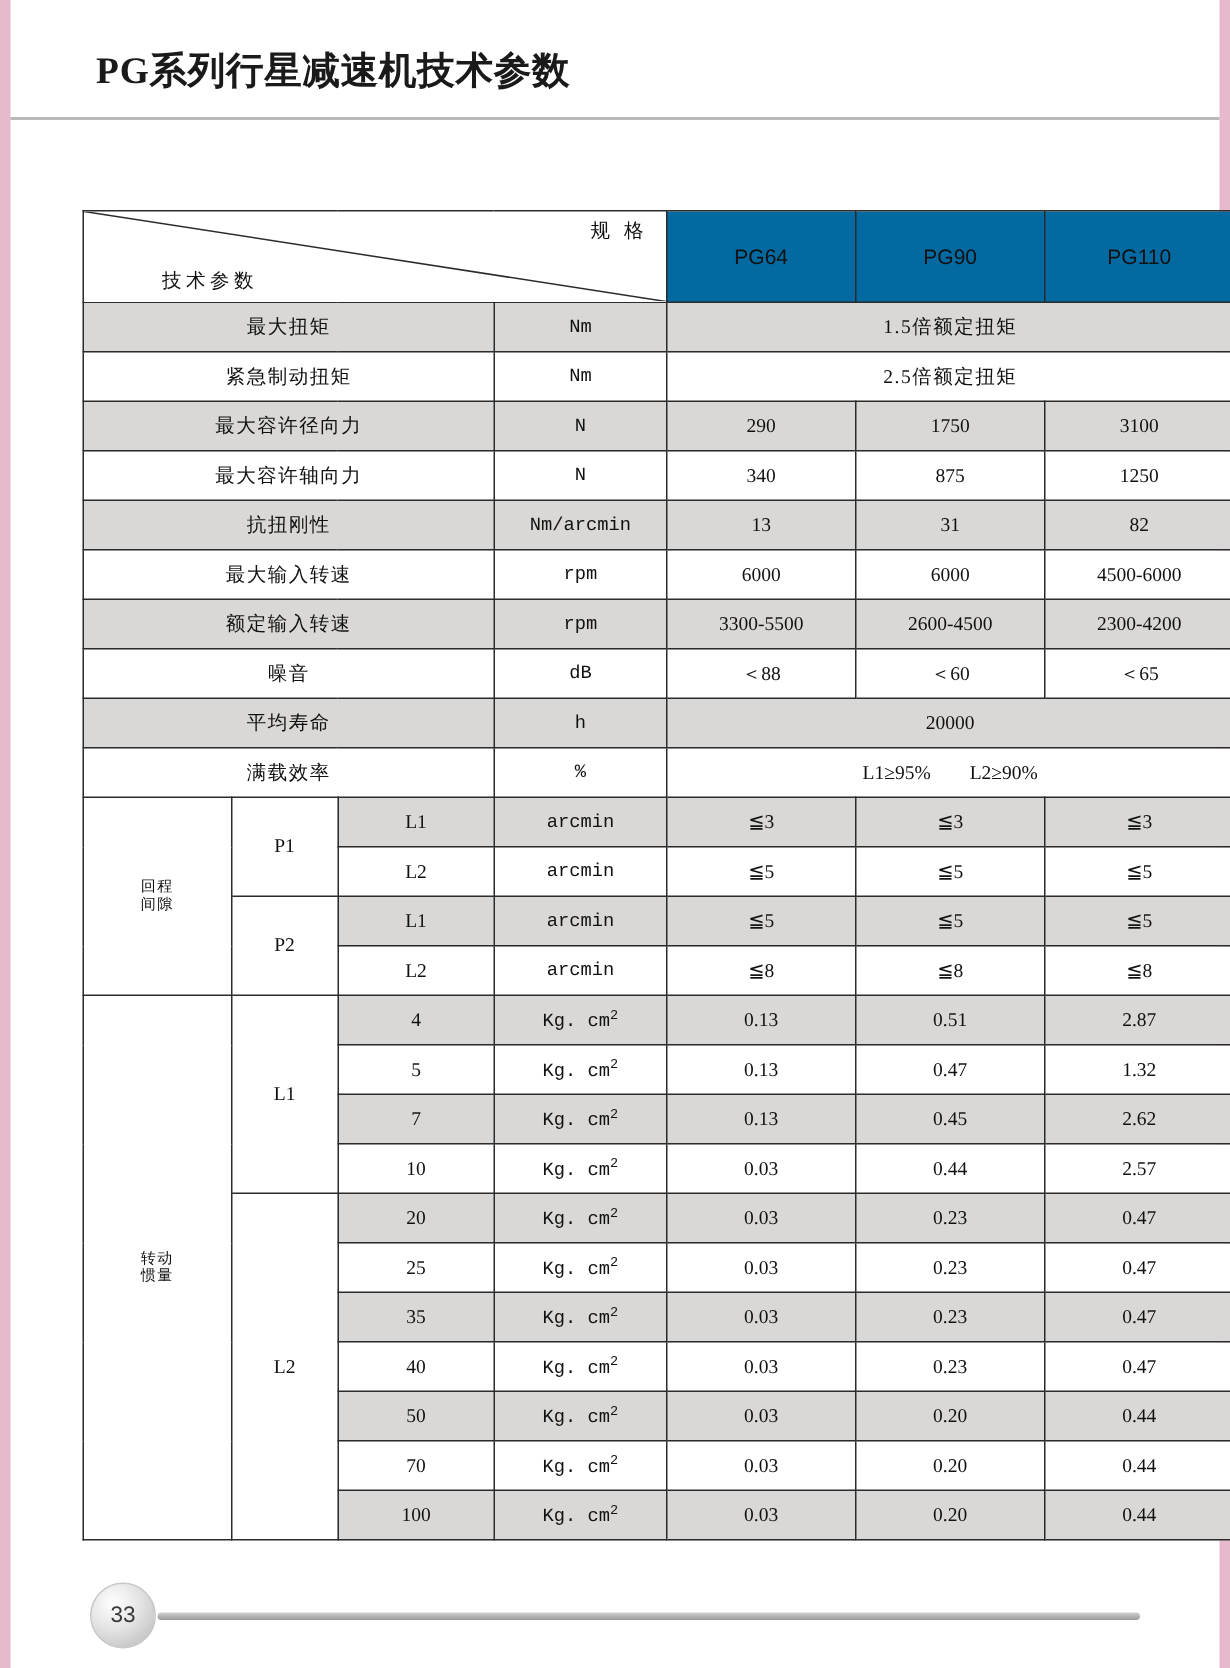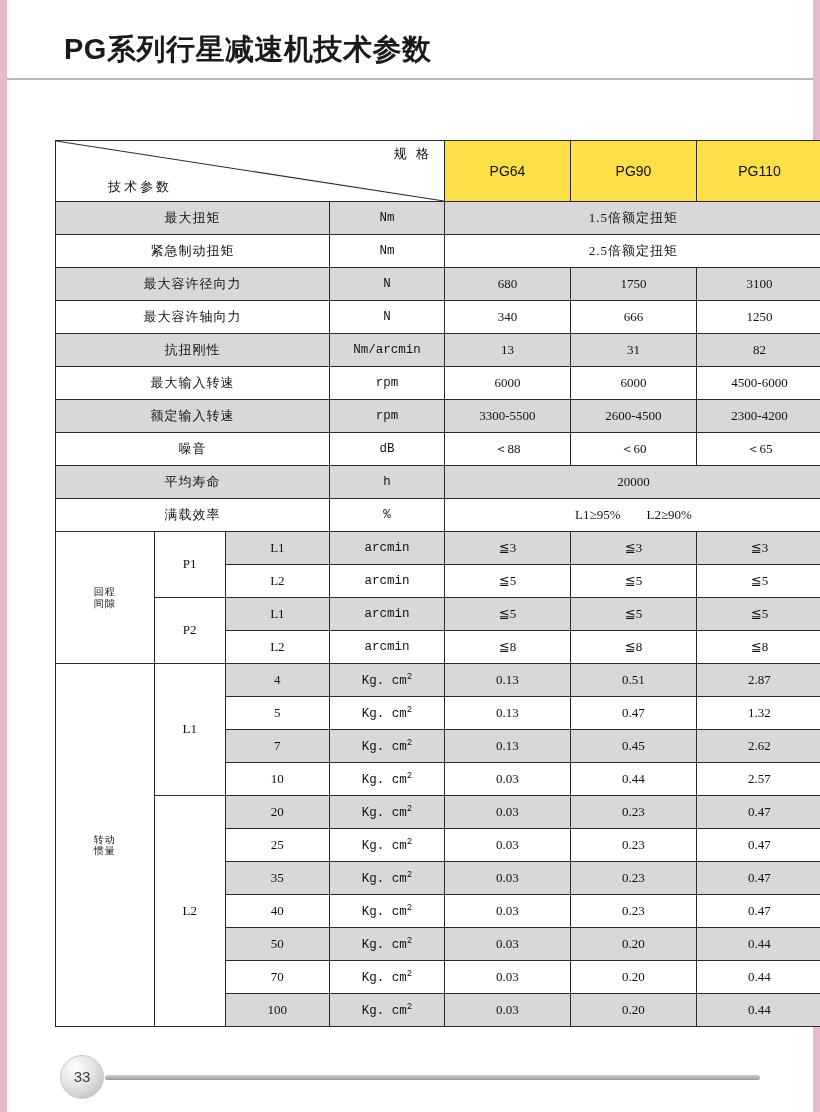--- a/index.html
+++ b/index.html
@@ -33,23 +33,23 @@
     position: absolute;
     right: 0; top: 0;
     width: 7px;
     height: 1112px;
     background: #e7b9cd;
   }
   .header {
     position: absolute;
     left: 64px;
     top: 30px;
-    font-family: Liberation Sans, sans-serif;
+    font-family: Liberation Serif, serif;
     font-weight: bold;
-    font-size: 29px;
+    font-size: 25px;
     color: #1a1a1a;
     letter-spacing: 0.5px;
   }
   .header-rule {
     position: absolute;
     left: 7px;
     top: 78px;
     width: 806px;
     height: 2px;
     background: #b9b9b9;
@@ -98,21 +98,21 @@
     position: absolute;
     left: 52px;
     bottom: 6px;
     font-size: 13px;
     letter-spacing: 3px;
   }
   .model-head {
     height: 60px !important;
     font-family: "Liberation Sans", sans-serif;
     font-size: 14px;
-    background: #fde047;
+    background: #0369a1;
   }
   .unit { font-family: Liberation Mono, monospace; font-size: 12.5px; }
   .sup { font-size: 9px; vertical-align: super; }
   .cn { letter-spacing: 1px; margin-top: 16px; }
   .vert-label {
     line-height: 1.6;
     font-size: 10px;
     letter-spacing: 1px;
   }
   .footer-bar {
@@ -200,29 +200,29 @@
         <td class="shade cn" colspan="3">1.5倍额定扭矩</td>
       </tr>
       <tr>
         <td class="white cn" colspan="3">紧急制动扭矩</td>
         <td class="white unit">Nm</td>
         <td class="white cn" colspan="3">2.5倍额定扭矩</td>
       </tr>
       <tr>
         <td class="shade cn" colspan="3">最大容许径向力</td>
         <td class="shade unit">N</td>
-        <td class="shade">680</td>
+        <td class="shade">290</td>
         <td class="shade">1750</td>
         <td class="shade">3100</td>
       </tr>
       <tr>
         <td class="white cn" colspan="3">最大容许轴向力</td>
         <td class="white unit">N</td>
         <td class="white">340</td>
-        <td class="white">666</td>
+        <td class="white">875</td>
         <td class="white">1250</td>
       </tr>
       <tr>
         <td class="shade cn" colspan="3">抗扭刚性</td>
         <td class="shade unit">Nm/arcmin</td>
         <td class="shade">13</td>
         <td class="shade">31</td>
         <td class="shade">82</td>
       </tr>
       <tr>

